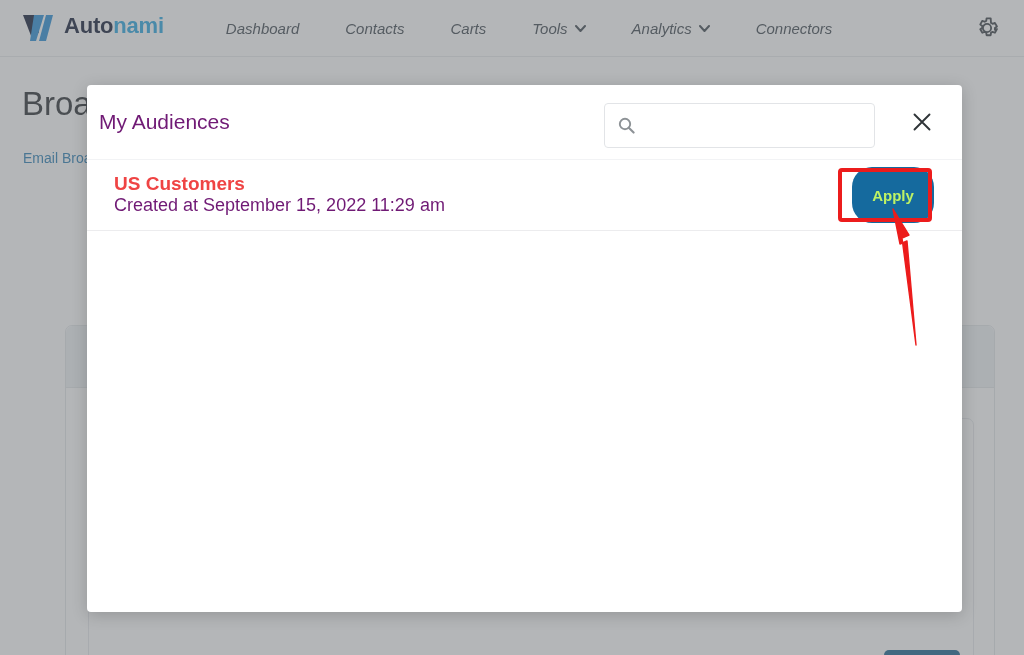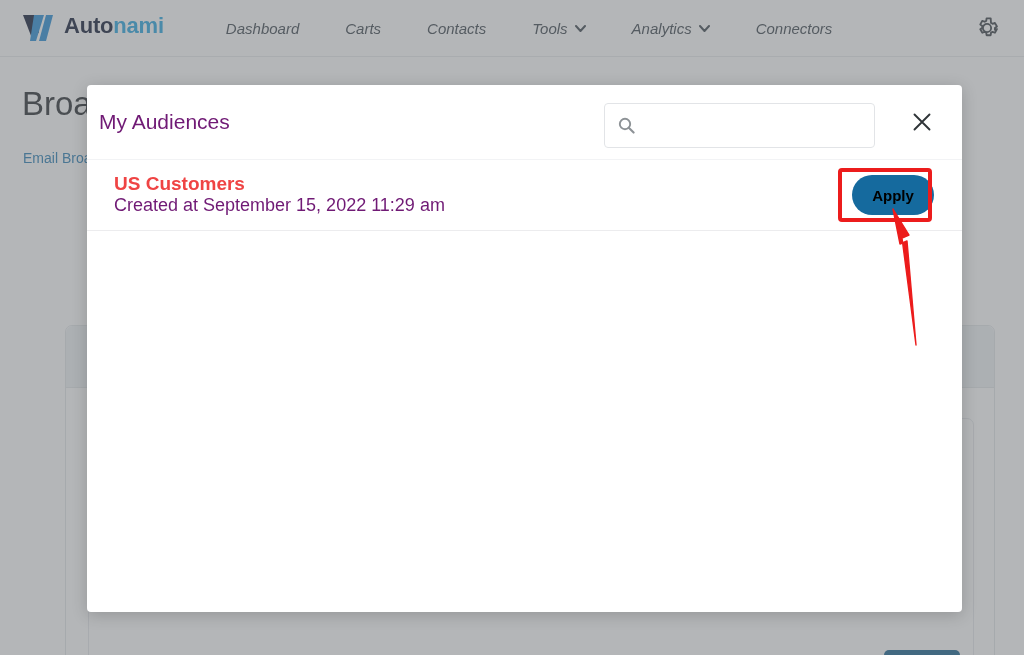--- a/index.html
+++ b/index.html
@@ -211,23 +211,23 @@
   .audience-sub {
     font-size: 18px;
     color: #701a75;
     line-height: 22px;
     white-space: nowrap;
   }
   .apply-button {
     position: absolute;
     right: 28px; top: 50%;
     transform: translateY(-50%);
-    width: 82px; height: 40px;
+    width: 82px; height: 56px;
     background: #156a9e;
-    color: #000000;
+    color: #bef264;
     border: none;
     border-radius: 20px;
     font-size: 15px;
     font-weight: bold;
     font-family: "Liberation Sans", sans-serif;
     cursor: pointer;
   }
 
   
   #apply-highlight {
@@ -259,24 +259,24 @@
         <polygon points="24,2 31,2 24,28 17,28" fill="#2b8fd6"></polygon>
       </svg>
       <div class="logo-text"><span class="logo-auto">Auto</span><span class="logo-nami">nami</span></div>
     </div>
 
     <nav id="mainnav">
       <div class="navitem">
         <span>Dashboard</span>
       </div>
       <div class="navitem">
+        <span>Contacts</span>
+      </div>
+      <div class="navitem">
         <span>Carts</span>
-      </div>
-      <div class="navitem">
-        <span>Contacts</span>
       </div>
       <div class="navitem">
         <span>Tools</span>
         <svg class="caret" viewBox="0 0 11 7">
           <path d="M1 1 L5.5 6 L10 1" fill="none" stroke="#414a52" stroke-width="2" stroke-linecap="round" stroke-linejoin="round"></path>
         </svg>
       </div>
       <div class="navitem">
         <span>Analytics</span>
         <svg class="caret" viewBox="0 0 11 7">

